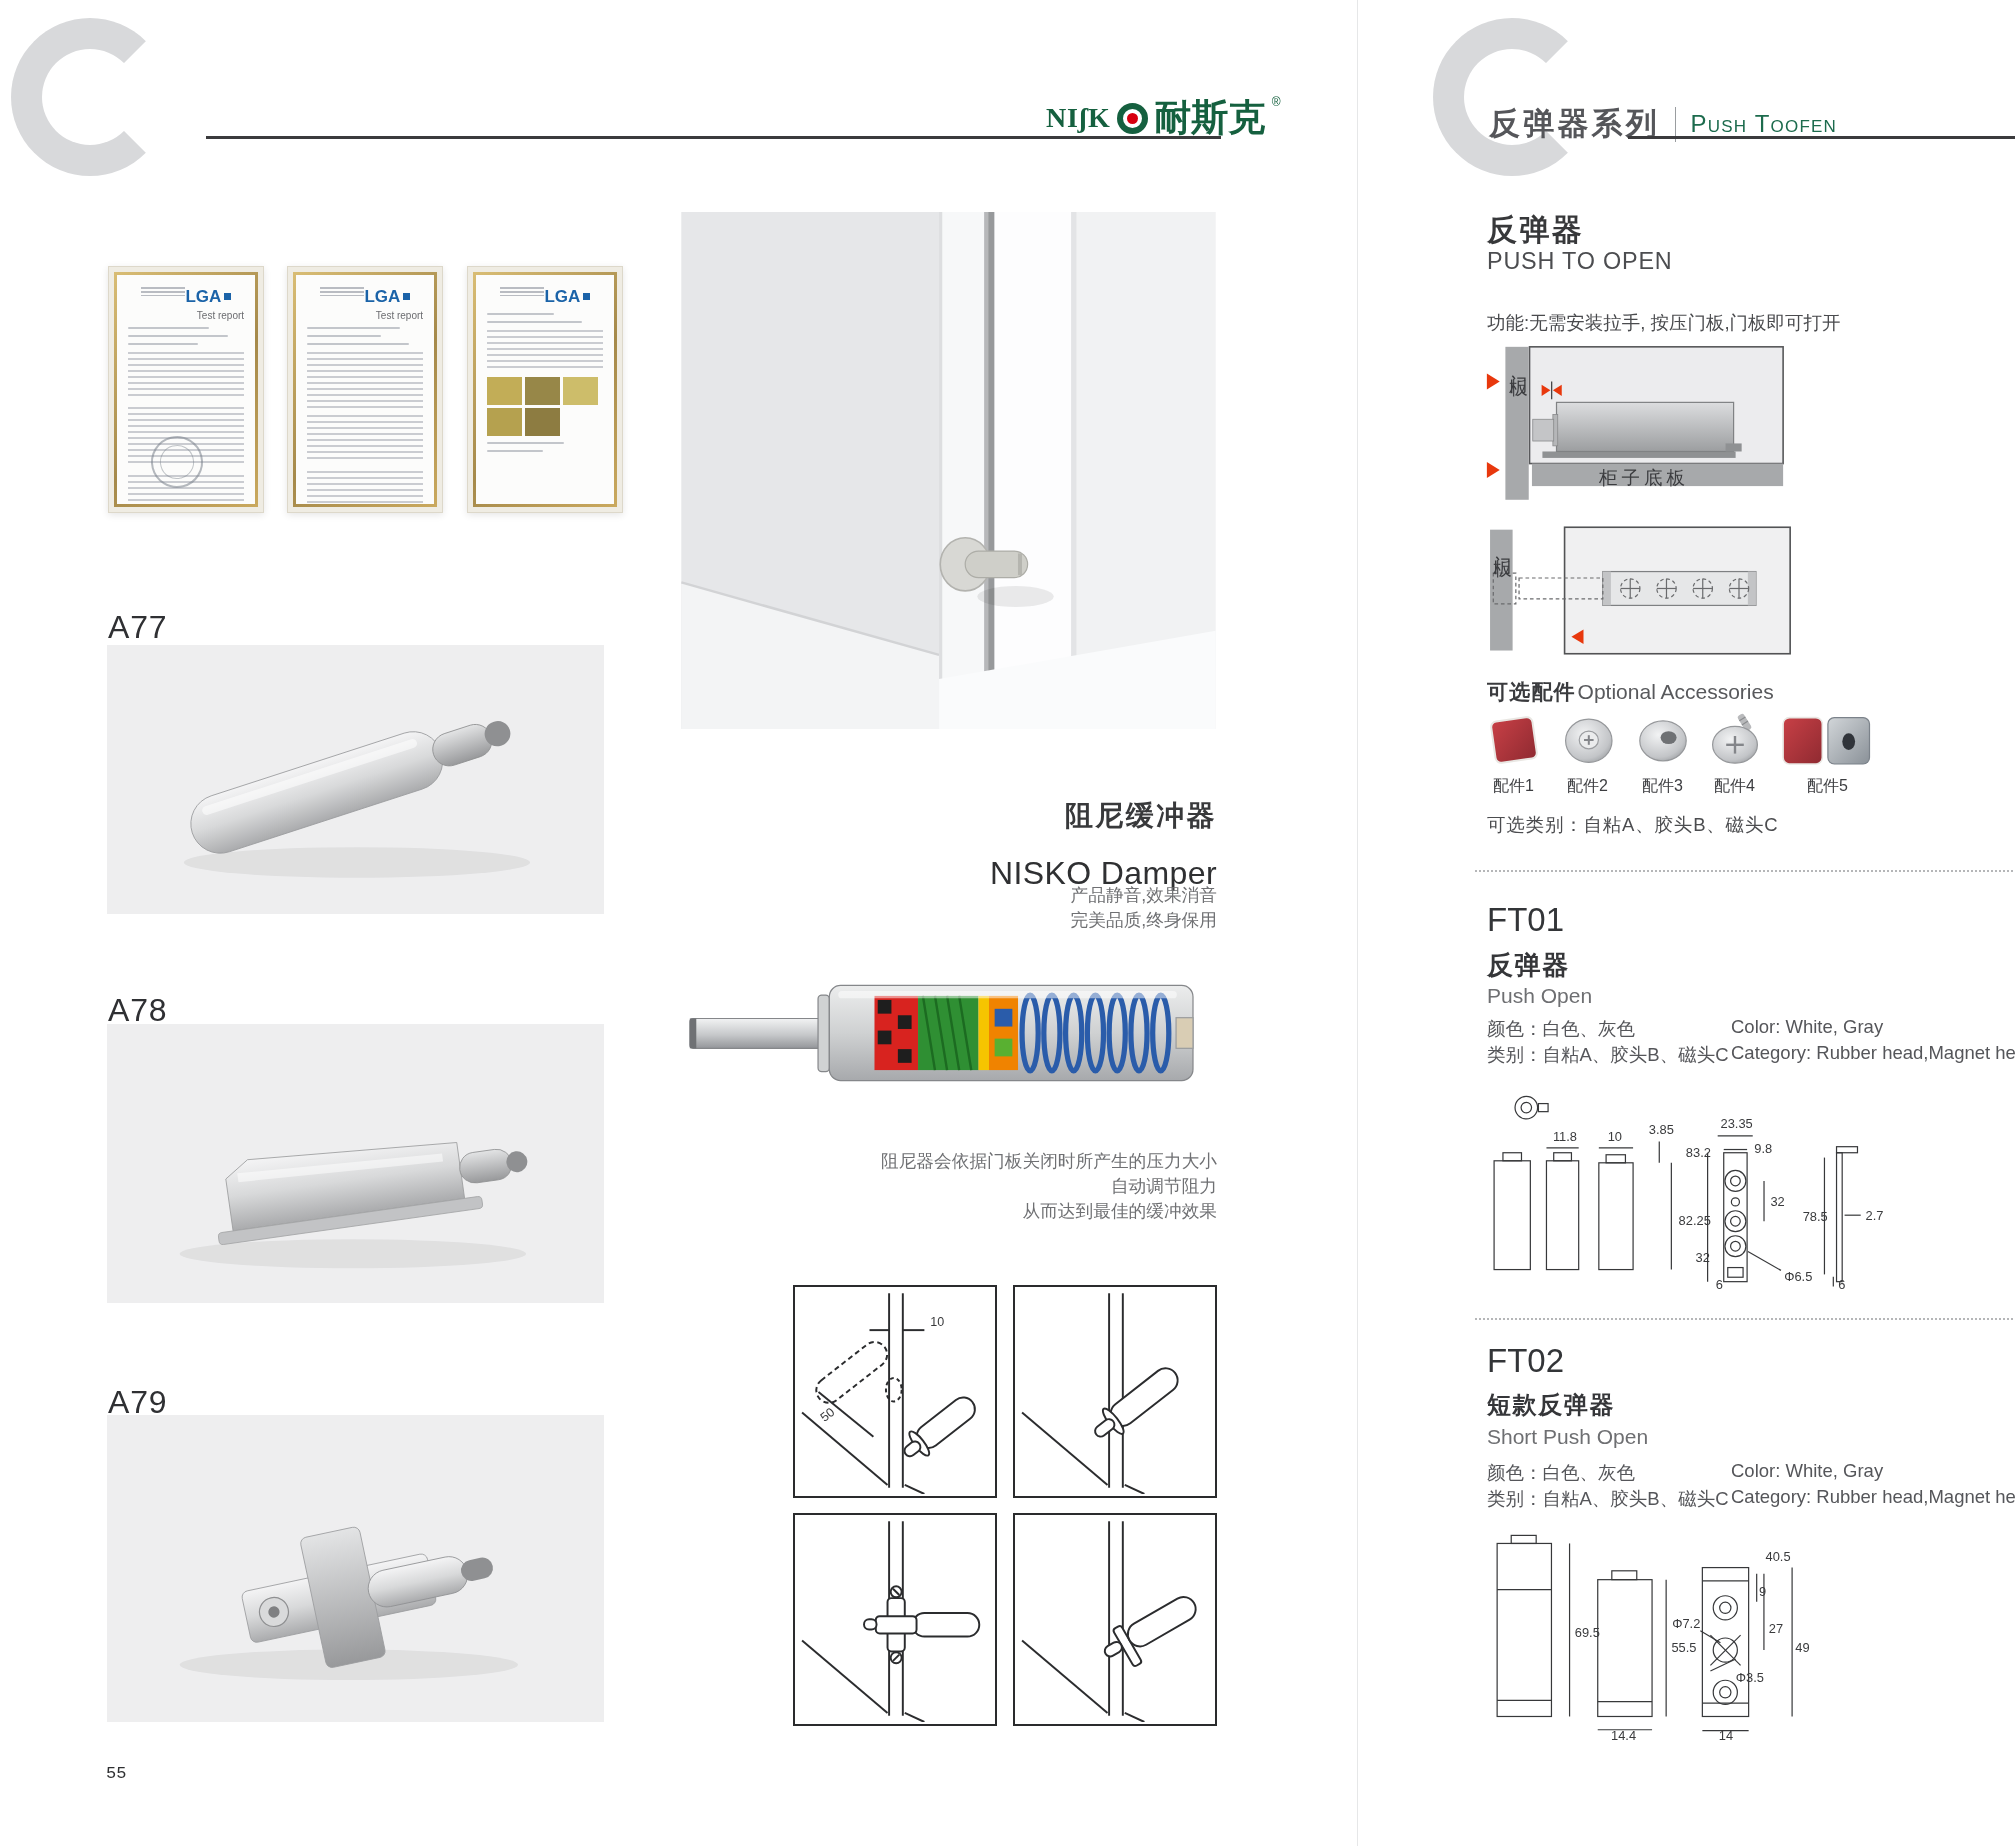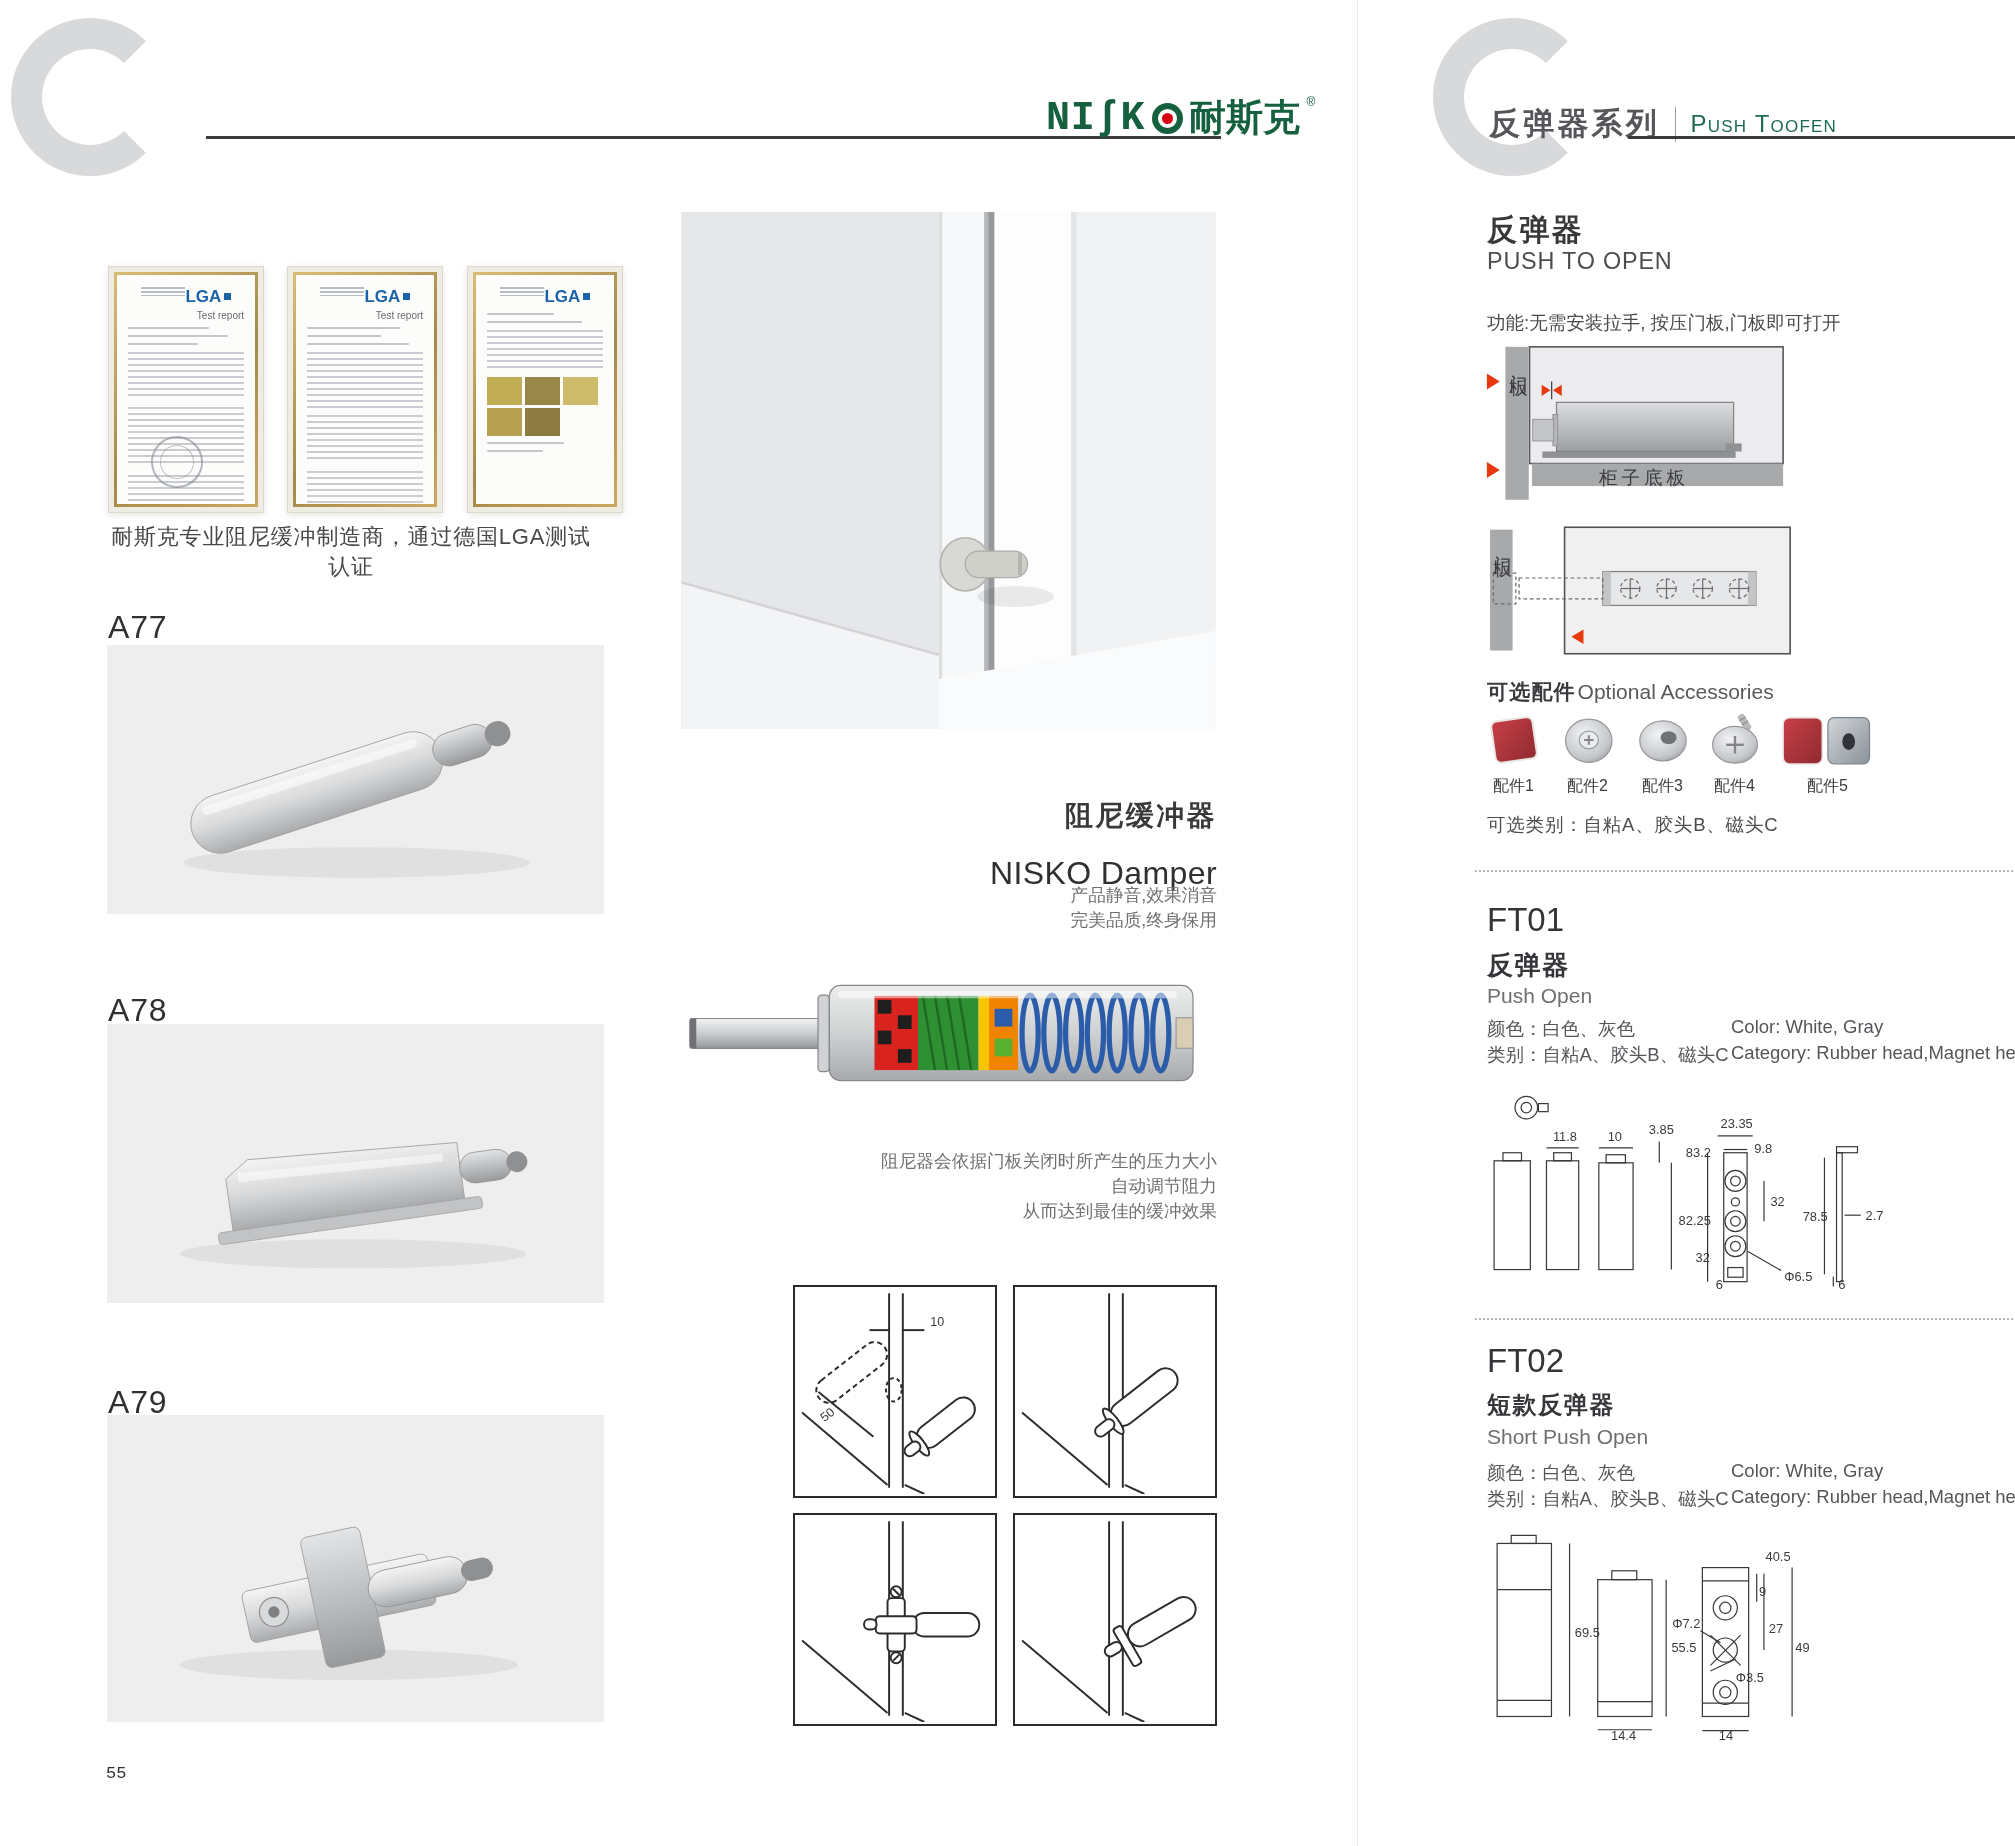--- a/index.html
+++ b/index.html
@@ -7,21 +7,21 @@
 .sheet{position:relative;width:2703px;height:1847px;background:#fff;overflow:hidden}
 .ab{position:absolute}
 .cring{width:158px;height:158px;border:31px solid #d8d9db;border-radius:50%;border-right-color:transparent}
 .hdr{display:flex;align-items:center;gap:14.5px;white-space:nowrap}
 .series-cjk{font-size:31px;font-weight:bold;color:#55565a;letter-spacing:3.2px}
 .hdr-sep{width:1.6px;height:35px;background:#9a9da0}
 .series-en{font-size:24px;color:#1c6b4d}
 .series-en.caps{font-variant:small-caps;letter-spacing:1.2px}
 .rule{height:3.2px;background:#3b3b3d}
 .logo{display:flex;align-items:center;gap:6.4px;color:#15603f}
-.logo-latin{font-size:40px;font-weight:800;letter-spacing:0.8px;font-family:Liberation Mono, monospace}
+.logo-latin{font-size:28px;font-weight:800;letter-spacing:0.8px;font-family:Liberation Serif, serif}
 .logo-ring{position:relative;width:31px;height:31px;border:6.9px solid #15603f;border-radius:50%}
 .logo-dot{position:absolute;inset:4px;background:#d7000f;border-radius:50%}
 .logo-cjk{font-size:37px;font-weight:800}
 .logo-reg{font-size:12px;align-self:flex-start;margin-top:1.6px}
 .cert{width:156px;height:247px;background:#efece3;padding:4.8px;border:0.8px solid #ddd8ca;box-shadow:0 2.4px 7.3px rgba(0,0,0,.10)}
 .cert-frame{height:100%;background:linear-gradient(135deg,#d9bd74,#a5894a 55%,#caa95e);padding:3.6px}
 .cert-paper{height:100%;background:#fcfcfb;position:relative;padding:11.3px 10.5px;overflow:hidden}
 .cert-top{display:flex;justify-content:center;align-items:flex-start}
 .mini{width:44px;height:9.7px;background:repeating-linear-gradient(#b9bcc2 0 1.6px,transparent 1.6px 4px)}
 .lga{font-size:17px;font-weight:800;color:#1b63a8;display:flex;align-items:center;gap:2.8px}
@@ -147,21 +147,20 @@
             <div class="ph" style="background:#978748"></div>
             <div class="ph" style="background:#cdbd6a"></div>
         <div class="ph" style="background:#b5a14f"></div>
             <div class="ph" style="background:#8d7c41"></div>
       </div>
       <div class="ln" style="width:66%"></div>
           <div class="ln" style="width:48%"></div>
     </div>
       </div>
   </div>
-  <div class="ab caption" style="left:101px;top:522px;width:500px">耐斯克专业阻尼缓冲制造商，通过德国LGA测试认证</div>
 
   <span class="ab pcode" style="left:108px;top:609px">A77</span>
   <div class="ab pbox" style="left:107px;top:645px;width:497px;height:269px">
     <svg viewBox="0 0 1233 668" width="497" height="269">
       <defs>
         <linearGradient id="gA" x1="0" y1="0" x2="0" y2="1">
             <stop offset="0" stop-color="#f4f4f5"></stop>
             <stop offset=".5" stop-color="#d8d9da"></stop>
             <stop offset="1" stop-color="#aaabad"></stop>
           </linearGradient>

